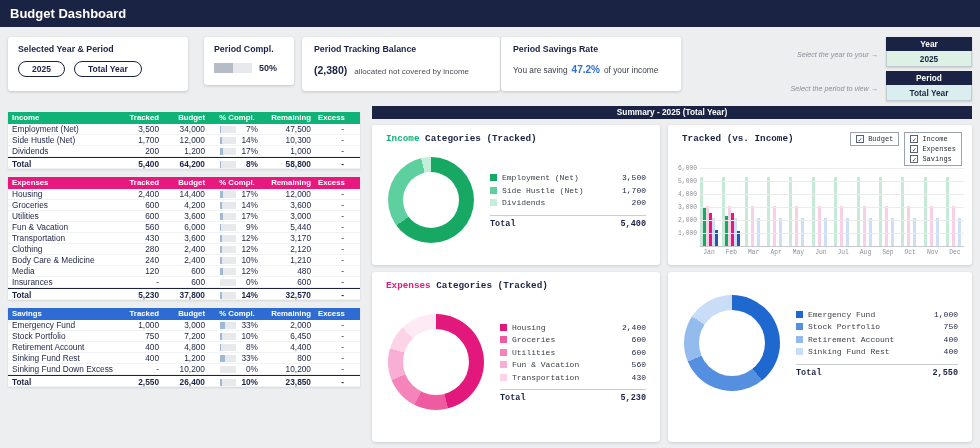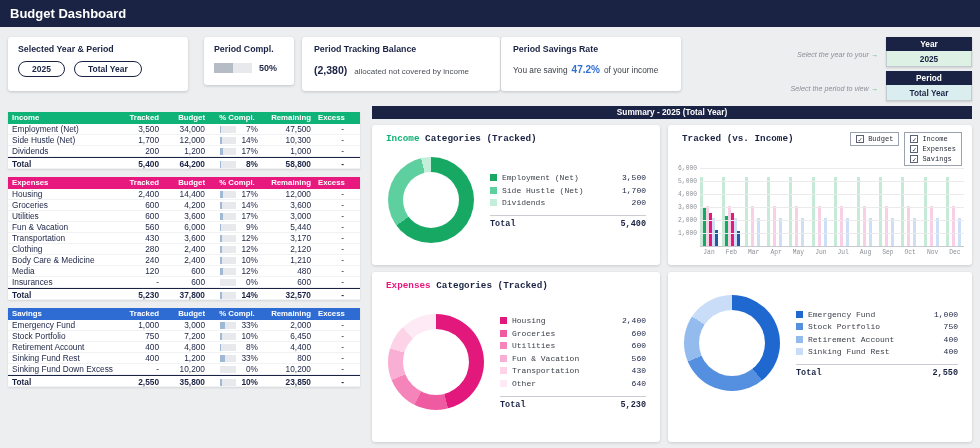--- a/index.html
+++ b/index.html
@@ -445,21 +445,21 @@
               <span class="minifill" style="width:0.0px"></span>
             </span>
             <span class="cpct">0%</span>
           </span>
           <span class="c num">10,200</span>
           <span class="c exc">-</span>
         </div>
         <div class="trow total">
           <span class="c name">Total</span>
           <span class="c num">2,550</span>
-          <span class="c num">35,800</span>
+          <span class="c num">26,400</span>
           <span class="c compl">
             <span class="mini">
               <span class="minifill" style="width:1.6px"></span>
             </span>
             <span class="cpct">10%</span>
           </span>
           <span class="c num">23,850</span>
           <span class="c exc">-</span>
         </div>
       </div>
@@ -674,25 +674,20 @@
             <div class="lrow">
               <span class="sq" style="background:#f9aed3"></span>
               <span class="llab">Fun &amp; Vacation</span>
               <span class="lval">560</span>
             </div>
             <div class="lrow">
               <span class="sq" style="background:#fcd3e7"></span>
               <span class="llab">Transportation</span>
               <span class="lval">430</span>
             </div>
-            <div class="lrow">
-              <span class="sq" style="background:#fdeaf4"></span>
-              <span class="llab">Other</span>
-              <span class="lval">640</span>
-            </div>
           </div>
         <div class="dc-total">
             <span class="t-label">Total</span>
             <span class="t-value">5,230</span>
           </div>
       </div>
     </div>
   </div>
 
   <div class="card card-savings">

